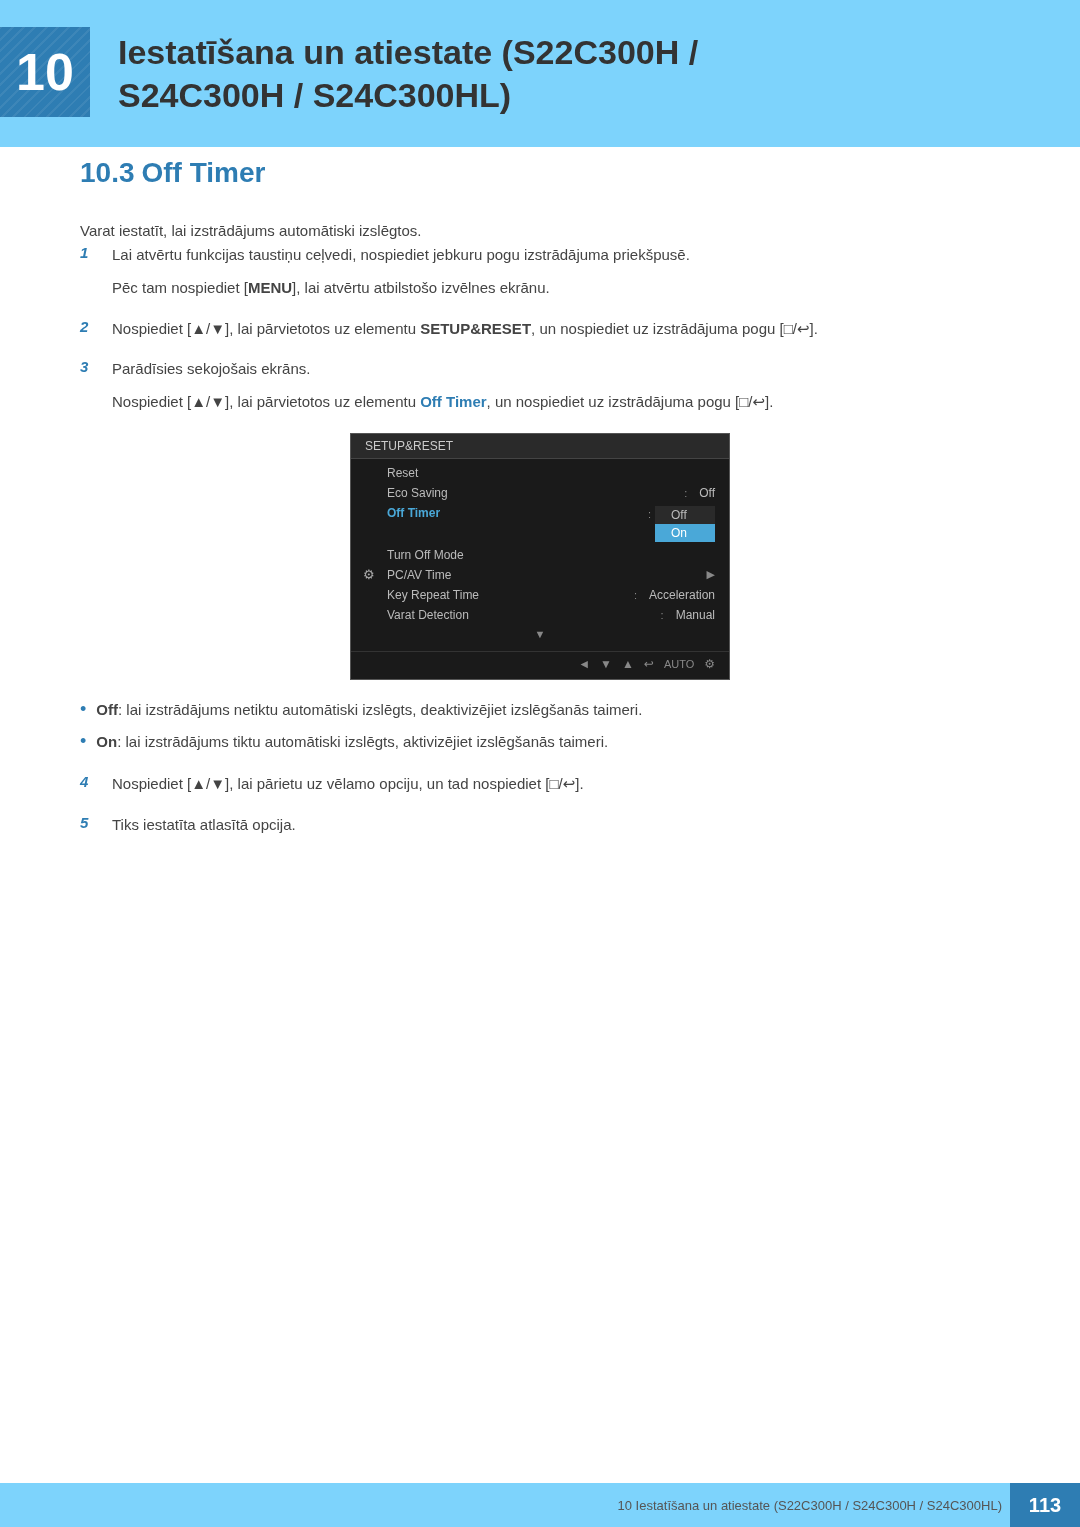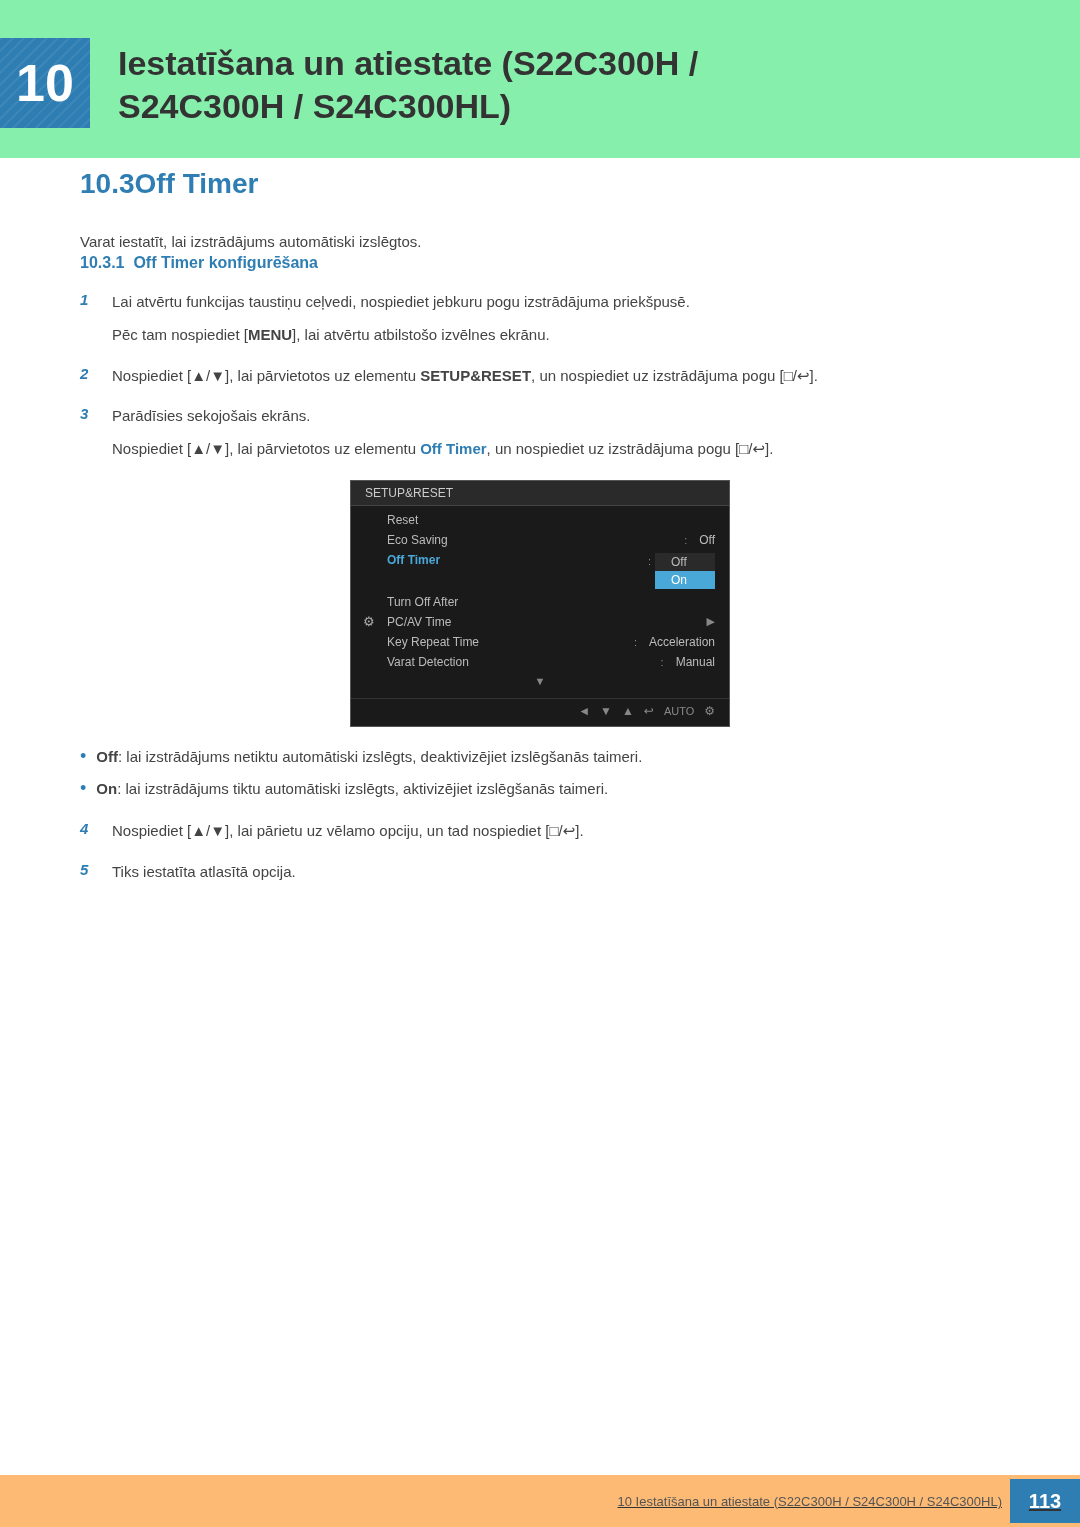--- a/index.html
+++ b/index.html
@@ -10,22 +10,22 @@
       font-family: Arial, sans-serif;
       font-size: 15px;
       color: #333;
       position: relative;
     }
 
     
     .page-header {
       display: flex;
       align-items: flex-start;
-      padding: 38px 60px 30px 0;
-      background: #86efac;
+      padding: 27px 60px 30px 0;
+      background: #7dd3fc;
     }
     .chapter-number-block {
       width: 90px;
       min-height: 90px;
       background: #2e7db3;
       display: flex;
       align-items: center;
       justify-content: center;
       flex-shrink: 0;
       position: relative;
@@ -63,21 +63,21 @@
 
     
     .content {
       padding: 10px 80px 60px 80px;
     }
 
     
     .section-heading {
       display: flex;
       align-items: baseline;
-      gap: 0;
+      gap: 7px;
       margin-bottom: 22px;
       padding-bottom: 8px;
     }
     .section-num {
       font-size: 28px;
       font-weight: bold;
       color: #2e7db3;
       white-space: nowrap;
     }
     .section-title {
@@ -237,27 +237,26 @@
       line-height: 1.3;
       flex-shrink: 0;
     }
 
     
     .page-footer {
       position: absolute;
       bottom: 0;
       left: 0;
       right: 0;
-      height: 52px;
-      background: #fdba74;
+      height: 44px;
+      background: #7dd3fc;
       display: flex;
       align-items: center;
       justify-content: flex-end;
       padding: 0 0 0 0;
-      text-decoration: underline;
     }
     .footer-text {
       font-size: 13px;
       color: #555;
       padding-right: 0;
       flex: 1;
       text-align: right;
       padding-right: 8px;
     }
     .footer-page-num {
@@ -289,23 +288,20 @@
 
 <div class="content">
 
   <div class="section-heading">
     <span class="section-num">10.3</span>
     <span class="section-title">Off Timer</span>
   </div>
 
   <p class="intro-text">Varat iestatīt, lai izstrādājums automātiski izslēgtos.</p>
 
-  <div class="subsection-heading">
-    <span>10.3.1</span>&nbsp;&nbsp;<span>Off Timer konfigurēšana</span>
-  </div>
 
   <ol class="steps-list">
 
     <li class="step-item">
       <span class="step-num">1</span>
       <div class="step-content">
         <p>Lai atvērtu funkcijas taustiņu ceļvedi, nospiediet jebkuru pogu izstrādājuma priekšpusē.</p>
         <p>Pēc tam nospiediet [<span class="bold">MENU</span>], lai atvērtu atbilstošo izvēlnes ekrānu.</p>
       </div>
     </li>
@@ -346,21 +342,21 @@
       <div class="menu-row" style="align-items:flex-start;">
         <span class="menu-row-label active">Off Timer</span>
         <span style="color:#888;font-size:11px;margin-right:4px;margin-top:2px;">:</span>
         <div style="display:flex;flex-direction:column;min-width:60px;">
           <div class="dropdown-option">Off</div>
           <div class="dropdown-option selected">On</div>
         </div>
       </div>
 
       <div class="menu-row">
-        <span class="menu-row-label">Turn Off After</span>
+        <span class="menu-row-label">Turn Off Mode</span>
       </div>
 
       <div class="menu-row has-icon">
         <span class="gear-icon">⚙</span>
         <span class="menu-row-label" style="padding-left:22px;">PC/AV Time</span>
         <span class="menu-row-arrow">▶</span>
       </div>
 
       <div class="menu-row">
         <span class="menu-row-label">Key Repeat Time</span>

